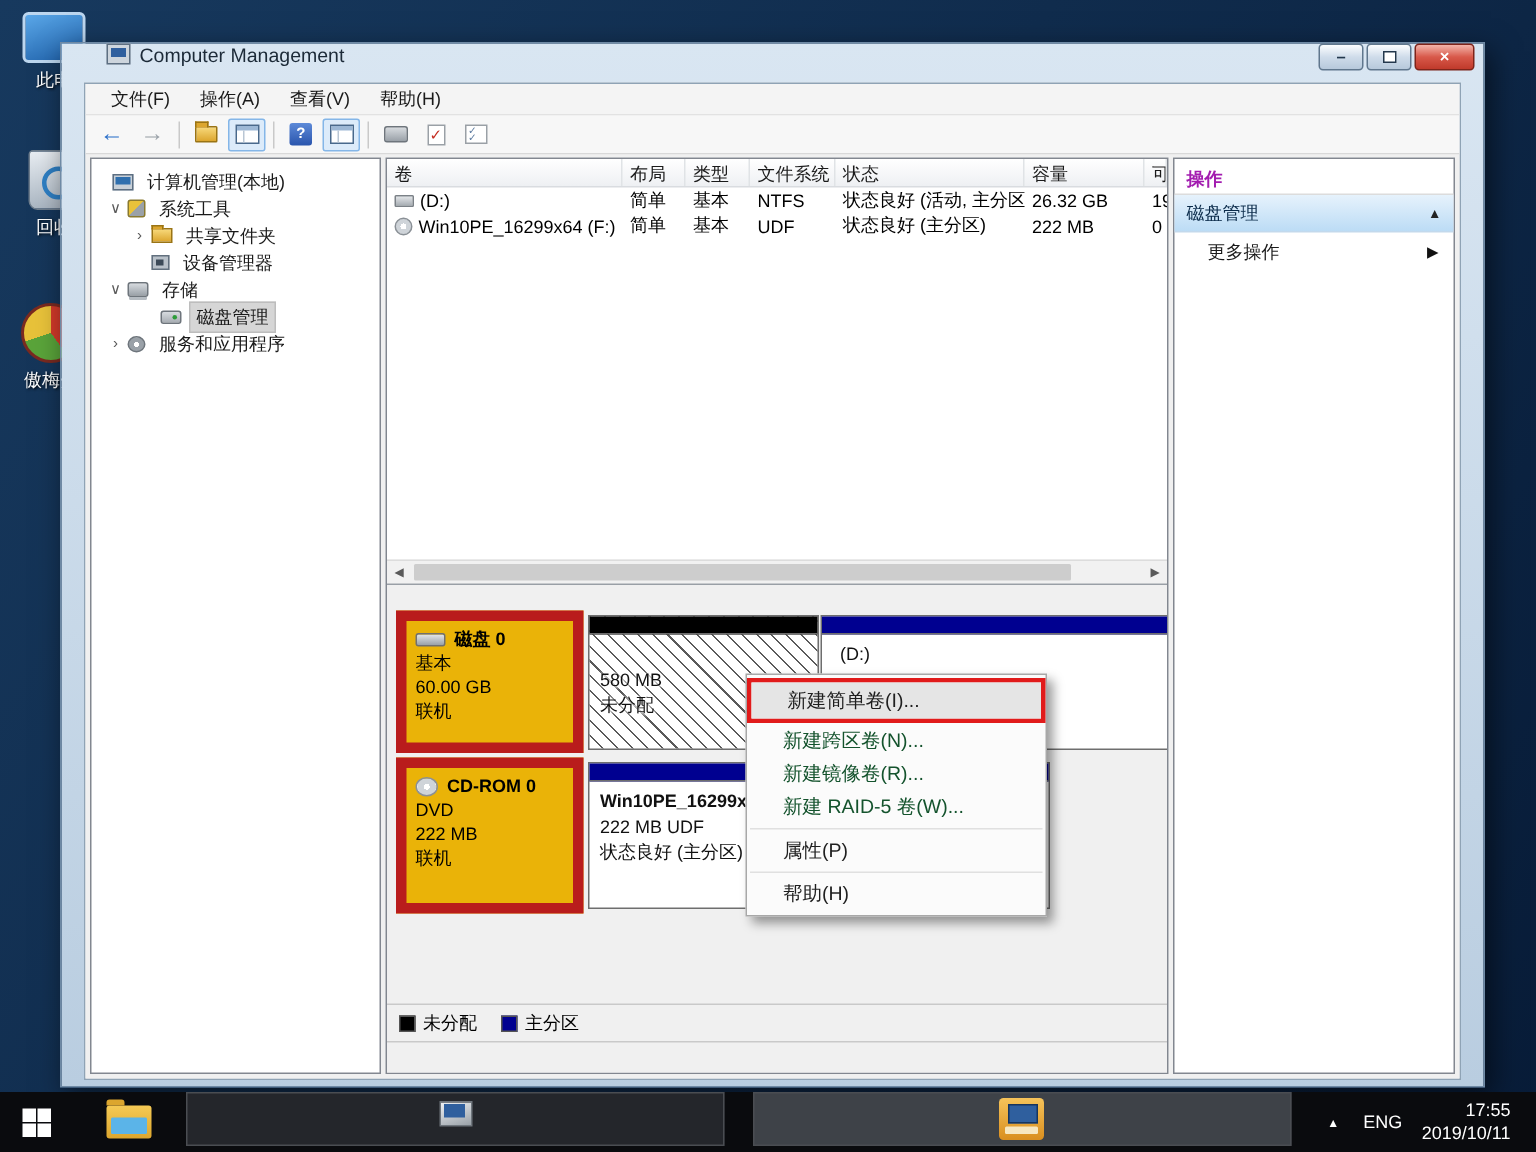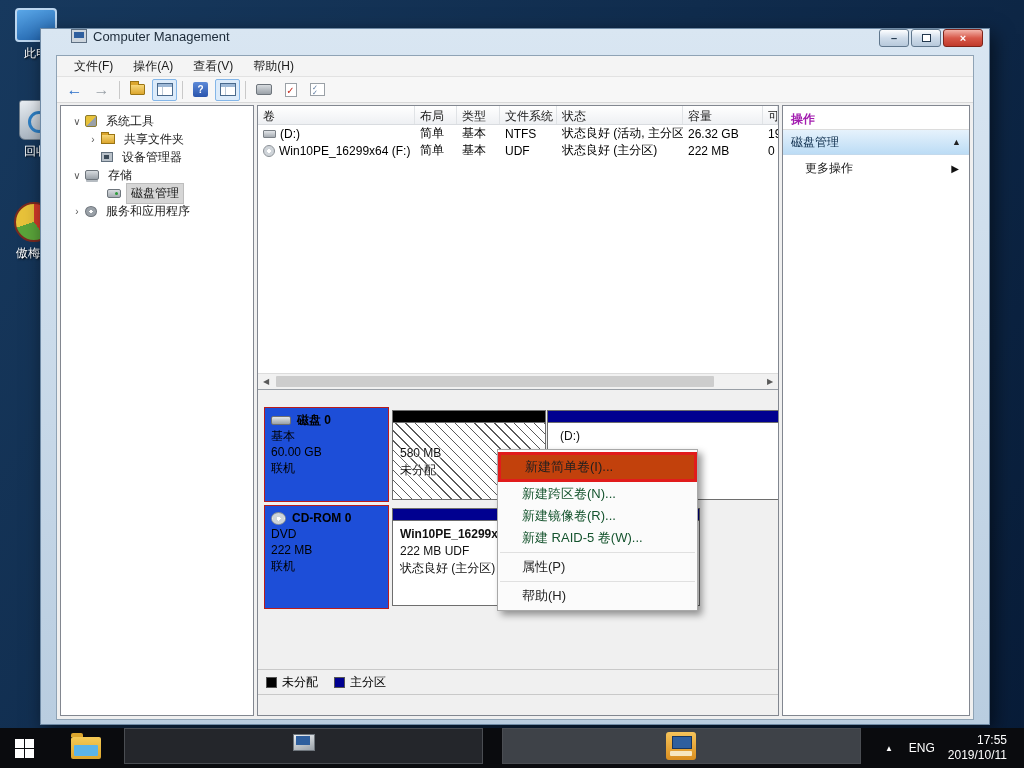--- a/index.html
+++ b/index.html
@@ -115,21 +115,21 @@
     background:radial-gradient(circle,#fff 0 2px,#cfd4d9 2px 5px,#e8ebee 5px); }
   .hscroll { position:absolute; left:0; right:0; bottom:0; height:16px; background:#f1f1f1;
     border-top:1px solid #dcdcdc; display:flex; align-items:center; }
   .harrow { width:16px; text-align:center; color:#5a5a5a; font-size:8px; }
   .hthumb { position:absolute; left:18px; width:438px; top:2px; bottom:2px;
     background:#cdcdcd; border-radius:1px; }
   .harrow.right { position:absolute; right:0; }
 
   
   .graph { flex:1; background:#f0f0f0; border-top:1px solid #999fa6; position:relative; overflow:hidden; }
-  .gbox-label { position:absolute; background:#1d4ed8; border:1px solid #b91c1c; padding:4px 6px; line-height:16px; }
+  .gbox-label { position:absolute; background:#eab308; border:7px solid #b91c1c; padding:4px 6px; line-height:16px; }
   .gname { font-weight:bold; display:flex; align-items:center; gap:6px; }
   .g-drive2 { width:20px; height:9px; background:linear-gradient(180deg,#e3e6e9,#9aa1a8);
     border:1px solid #707070; border-radius:2px; }
   .g-cd2 { width:15px; height:13px; border-radius:50%; border:1px solid #8a9096;
     background:radial-gradient(circle,#fff 0 2px,#cfd4d9 2px 6px,#e8ebee 6px); }
   .part { position:absolute; border:1px solid #6e6e6e; background:#fff; }
   .band { height:12px; border-bottom:1px solid #6e6e6e; }
   .band.black { background:#000; } .band.navy { background:#000090; }
   .part.hatch { background:repeating-linear-gradient(45deg,#ffffff 0 6px,#5a5a5a 6px 7px); }
   .ptext { position:relative; padding:5px 7px; line-height:17px; color:#111;
@@ -151,21 +151,21 @@
   .act-item { height:26px; display:flex; align-items:center; padding:0 10px 0 22px; color:#1a1a1a; }
   .act-item .arr { margin-left:auto; font-size:10px; color:#111; }
 
   
   .cmenu { position:absolute; left:497px; top:449px; width:201px; background:#fbfbfb;
     border:1px solid #a8a8a8; box-shadow:4px 4px 7px rgba(0,0,0,.4); padding:2px 0 3px; z-index:50; }
   .cm-item { height:22px; line-height:22px; padding-left:24px; color:#1f1f1f; font-size:13px; white-space:nowrap; }
   .cm-item.disabled { color:#14532d; }
   .cm-sep { height:1px; background:#e0e0e0; margin:3px 2px; }
   .red-box { border:3px solid #e11b1b; margin:0 0 1px; }
-  .red-box .cm-item { height:24px; line-height:24px; background:#c2410c; }
+  .red-box .cm-item { height:24px; line-height:24px; background:#e5e5e5; }
 
   
   .taskbar { position:absolute; left:0; bottom:0; width:1024px; height:40px; background:#0a0b0e;
     display:flex; align-items:stretch; z-index:100; }
   .tbtn { width:48px; display:flex; align-items:center; justify-content:center; }
   .winlogo { display:grid; grid-template-columns:9px 9px; grid-template-rows:9px 9px; gap:1px; }
   .winlogo span { background:#fff; }
   .tb-folder { width:30px; height:22px; background:linear-gradient(180deg,#f5ca55,#dca62e);
     border-radius:2px; position:relative; }
   .tb-folder::before { content:""; position:absolute; left:0; top:-4px; width:12px; height:4px;
@@ -263,20 +263,24 @@
           <span class="g-doc">✓</span>
         </div>
       <div class="tb-btn">
           <span class="g-list">✓ ✓</span>
         </div>
     </div>
 
     <div class="content">
 
       <div class="tree">
+        <div class="trow" style="padding-left:12px;">
+          <span class="ticon t-computer"></span>
+          <span class="tlabel">计算机管理(本地)</span>
+        </div>
         <div class="trow" style="padding-left:10px;">
           <span class="chev">∨</span>
           <span class="ticon t-tools"></span>
           <span class="tlabel">系统工具</span>
         </div>
         <div class="trow" style="padding-left:26px;">
           <span class="chev">›</span>
           <span class="ticon t-folder"></span>
           <span class="tlabel">共享文件夹</span>
         </div>

